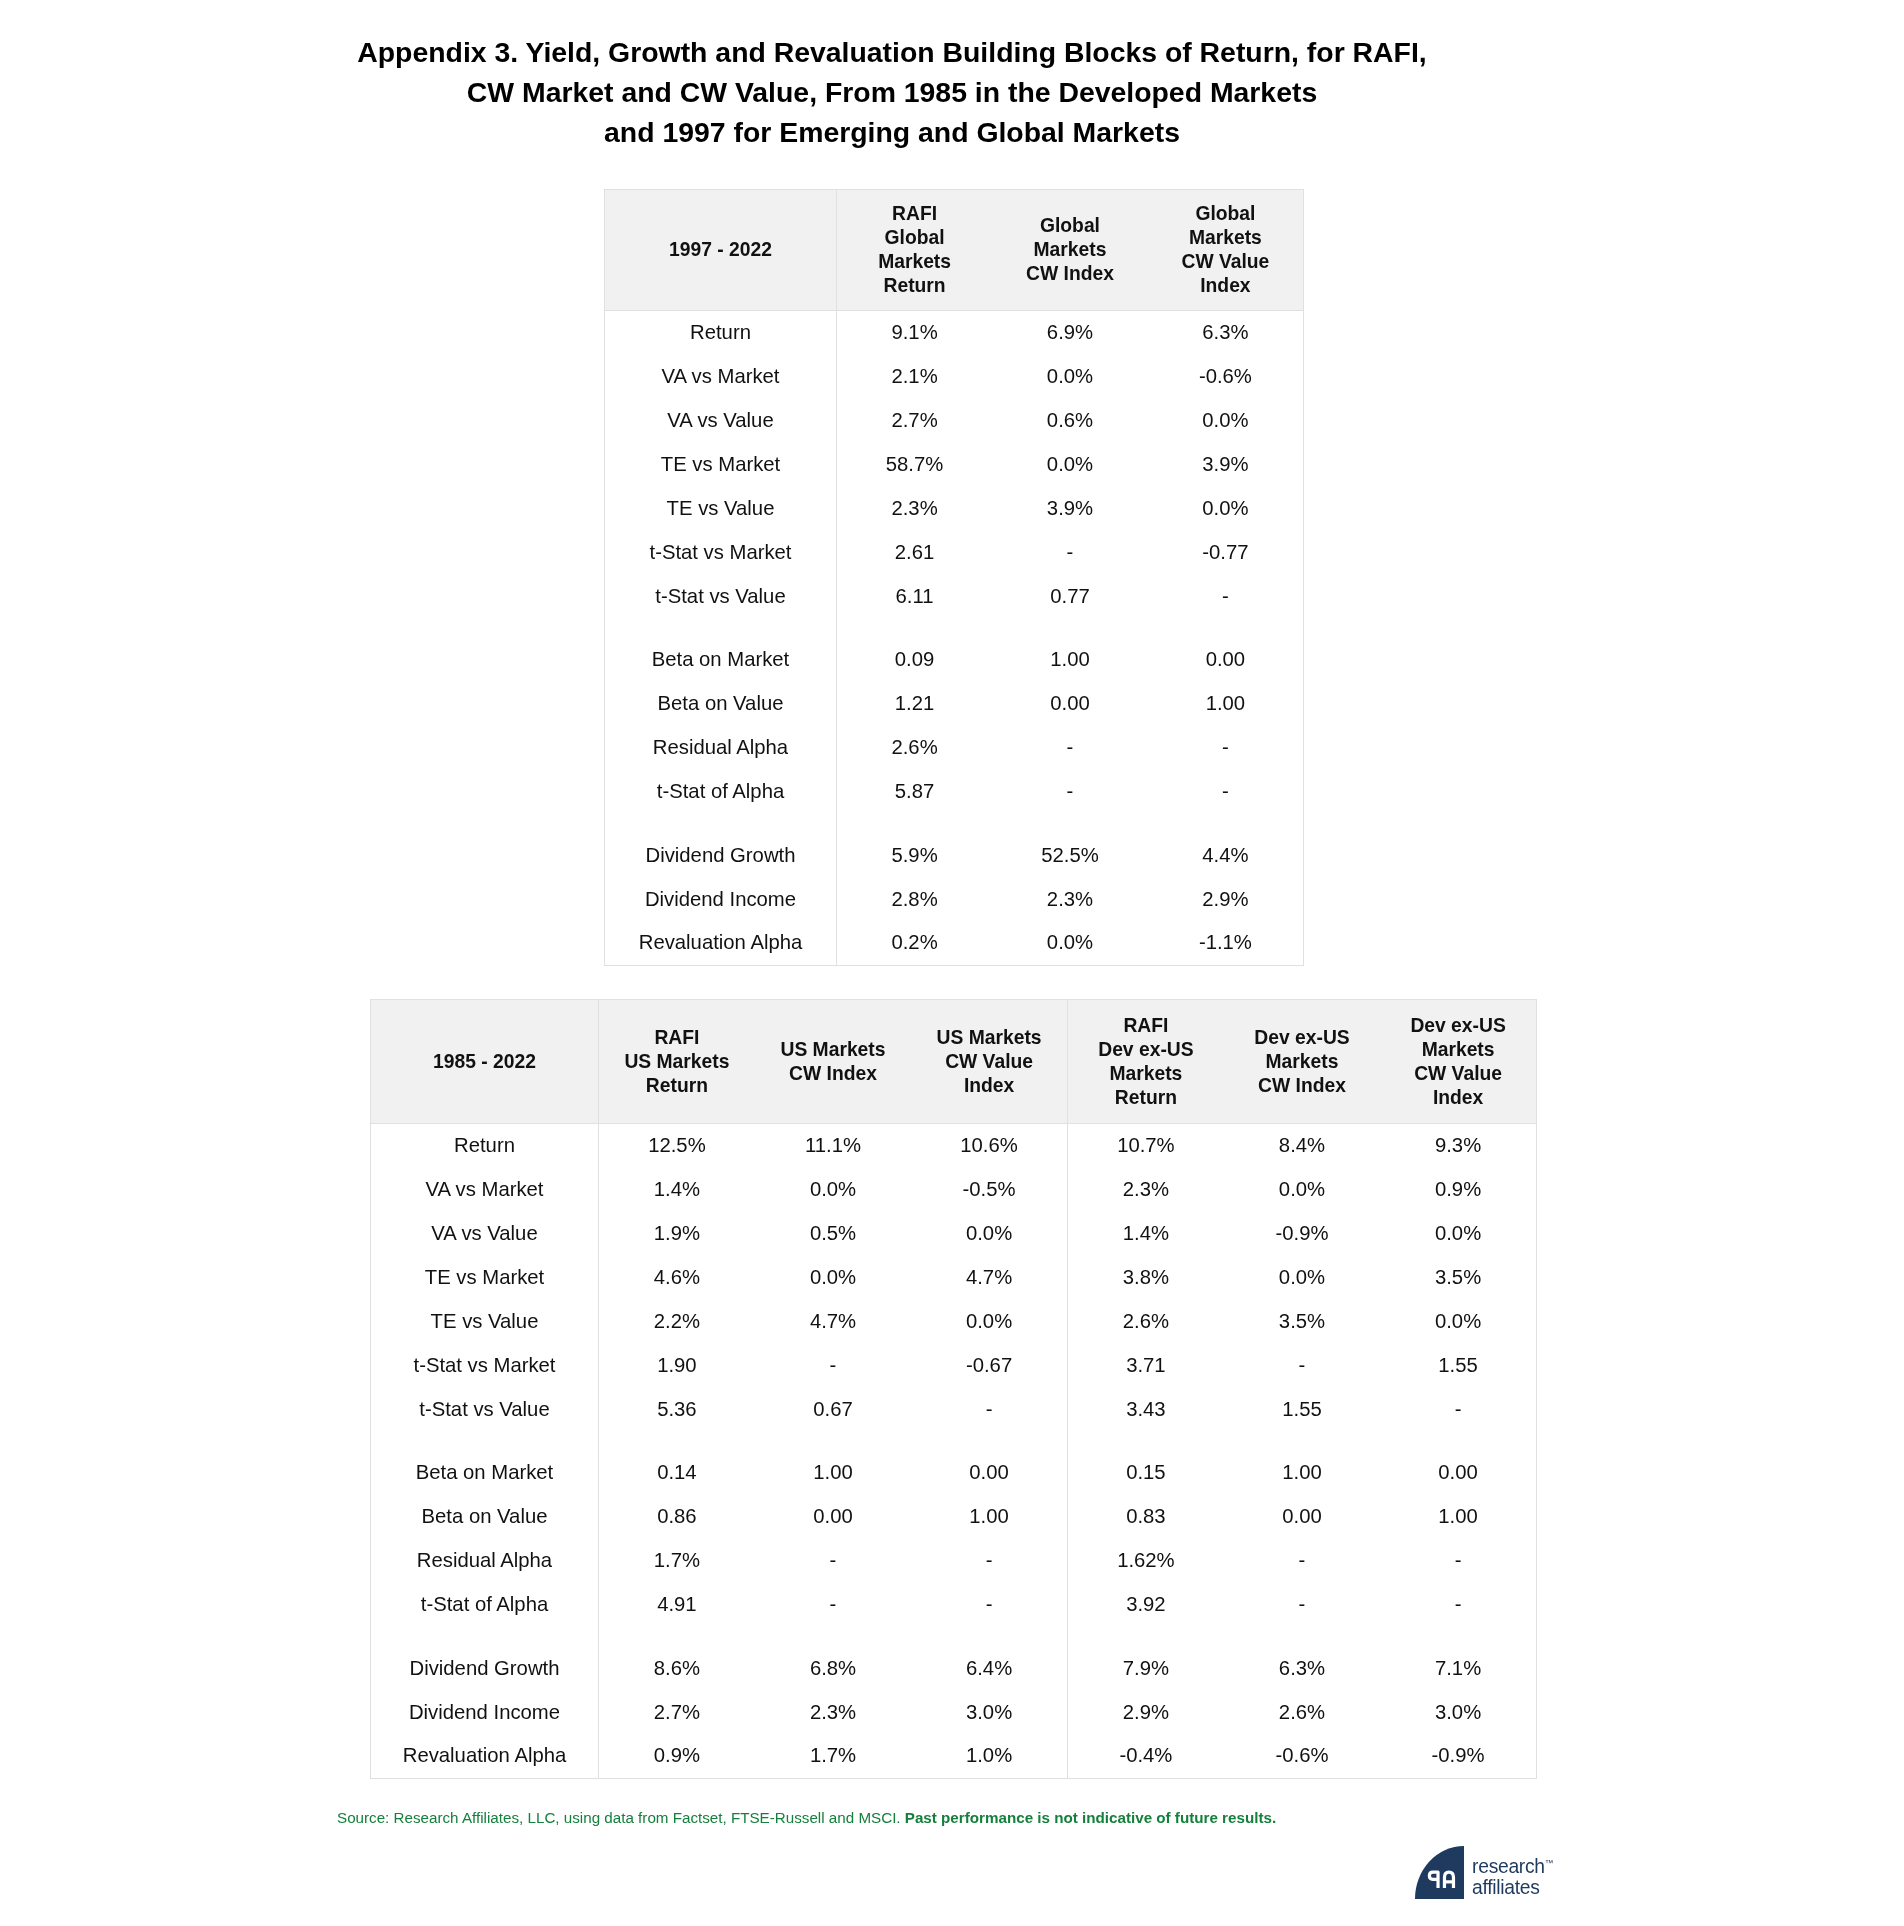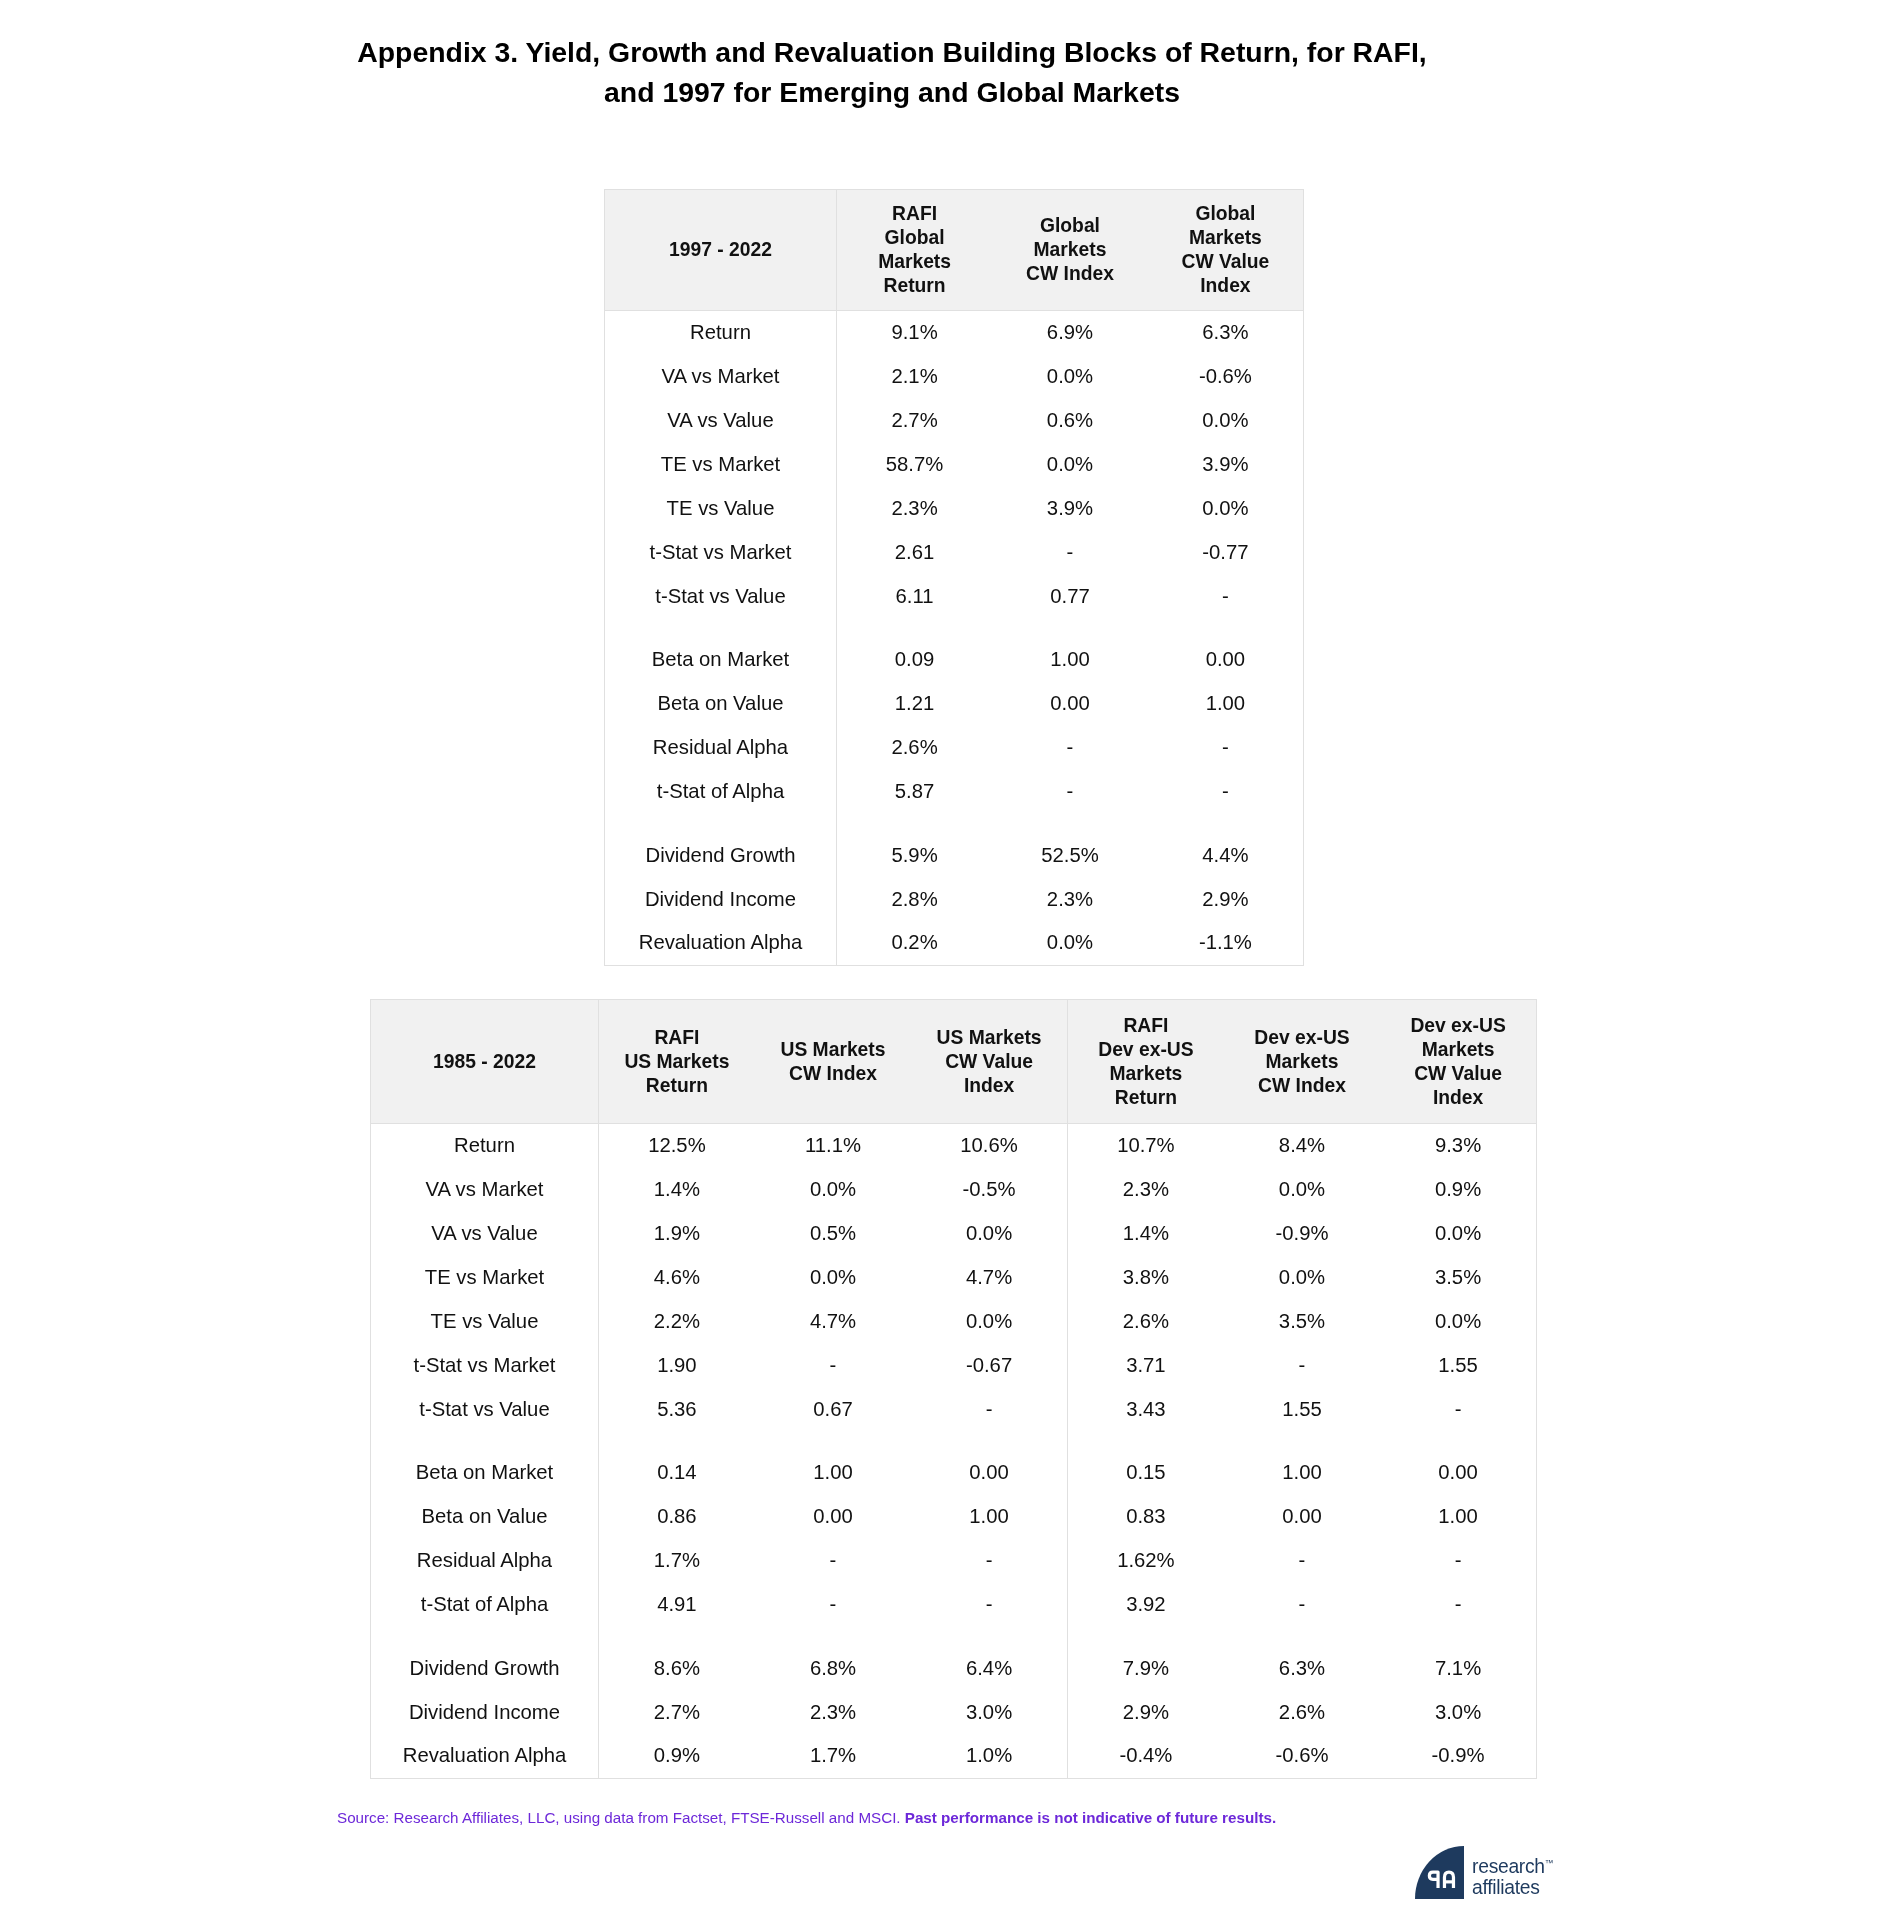--- a/index.html
+++ b/index.html
@@ -61,21 +61,21 @@
   }
   tbody tr{height:44px;}
   tbody tr.spacer{height:19.3px;}
   .divR{border-right:1.5px solid var(--border);}
   .source{
     position:absolute;
     left:337px; top:1806px;
     width:1097px;
     font-size:15.2px;
     line-height:24px;
-    color:#6d28d9;
+    color:#15803d;
   }
   .source b{font-weight:bold;}
   .logo{
     position:absolute;
     left:1415px; top:1846px;
     display:flex;
     align-items:center;
   }
   .logo-mark{
     position:relative;
@@ -104,20 +104,21 @@
     letter-spacing:0;
   }
 </style>
 </head>
 <body>
 
 <div class="sheet">
 
   <div class="title">
     <div>Appendix 3. Yield, Growth and Revaluation Building Blocks of Return, for RAFI,</div>
+    <div>CW Market and CW Value, From 1985 in the Developed Markets</div>
     <div>and 1997 for Emerging and Global Markets</div>
   </div>
 
   <div class="twrap t1">
     <table class="t1">
       <colgroup>
         <col class="c-lbl1">
           <col>
           <col>
           <col>

